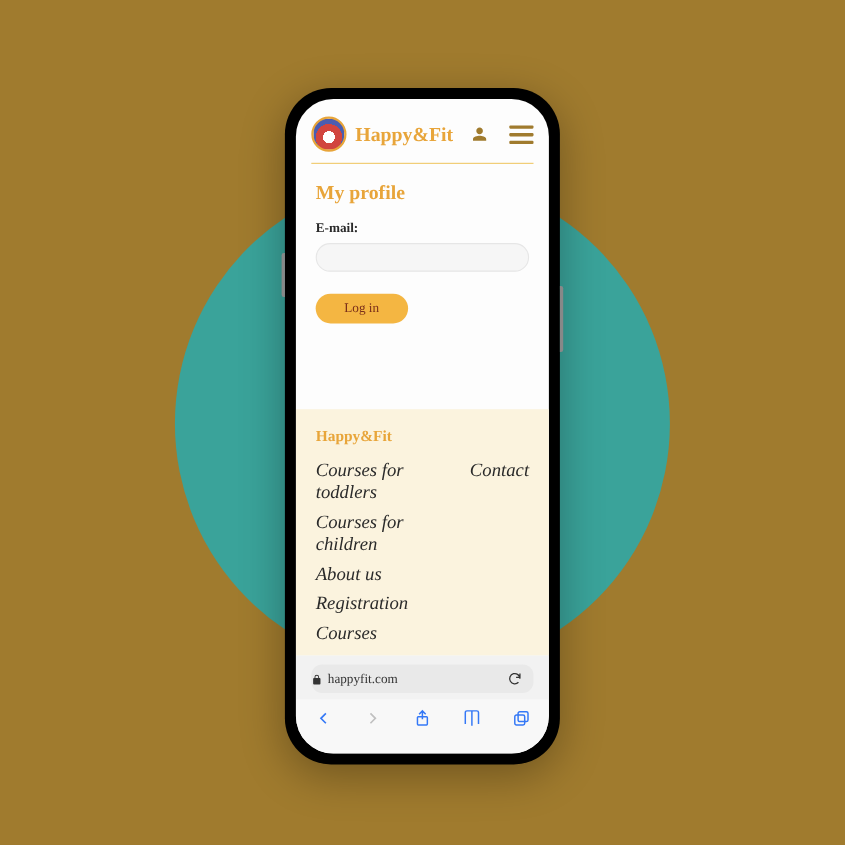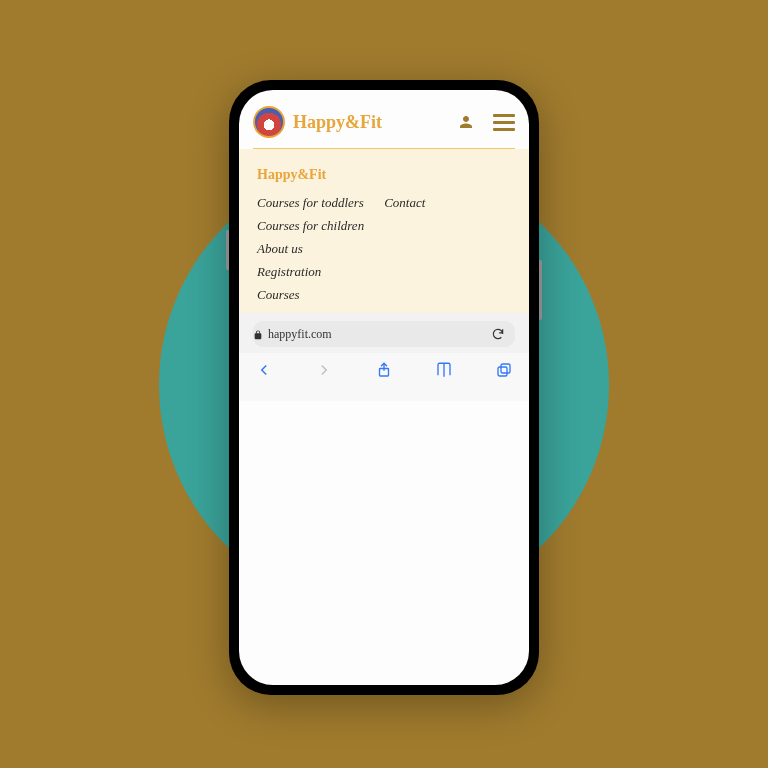--- a/index.html
+++ b/index.html
@@ -26,21 +26,21 @@
   content: "";
   position: absolute;
   background: #3aa39a;
   border-radius: 50%;
 }
 .phone {
   position: absolute;
   top: 80px;
   left: 50%;
   transform: translateX(-50%);
-  width: 310px;
+  width: 250px;
   height: 615px;
   background: #000;
   border-radius: 42px;
   padding: 10px;
   box-shadow: 0 10px 40px rgba(0,0,0,0.3);
 }
 .phone-btn-left {
   position: absolute;
   left: -3px;
   top: 150px;
@@ -162,21 +162,21 @@
 .footer-cols {
   display: flex;
   gap: 20px;
 }
 .footer-col {
   display: flex;
   flex-direction: column;
   gap: 7px;
 }
 .footer-link {
-  font-size: 13px;
+  font-size: 17px;
   color: #2a2a2a;
   font-style: italic;
   text-decoration: none;
 }
 .browser-bar {
   background: #f2f2f2;
   padding: 8px 14px 6px;
 }
 .url-pill {
   background: #e9e9e9;
@@ -229,20 +229,27 @@
           </svg>
       </div>
       <div class="hamburger">
         <span></span>
           <span></span>
           <span></span>
       </div>
     </div>
     <div class="divider"></div>
 
+    <div class="content">
+      <div class="page-title">My profile</div>
+      <div class="field-label">E-mail:</div>
+      <input class="text-input" type="text" style="">
+      <br>
+      <button class="login-btn">Log in</button>
+    </div>
 
     <div class="footer">
       <div class="footer-brand">Happy&amp;Fit</div>
       <div class="footer-cols">
         <div class="footer-col">
           <a class="footer-link">Courses for toddlers</a>
           <a class="footer-link">Courses for children</a>
           <a class="footer-link">About us</a>
           <a class="footer-link">Registration</a>
           <a class="footer-link">Courses</a>

